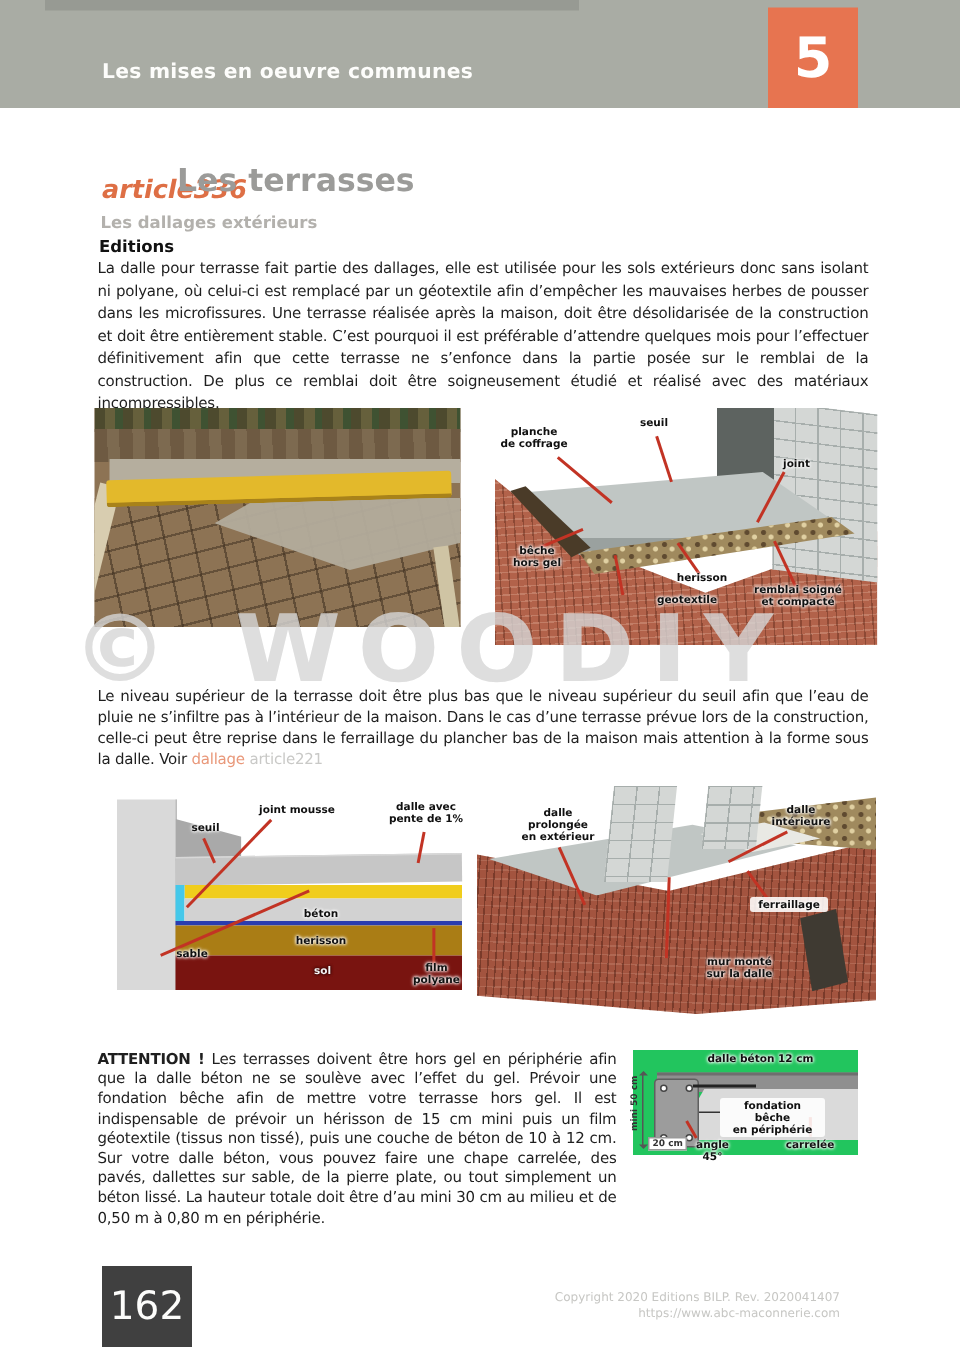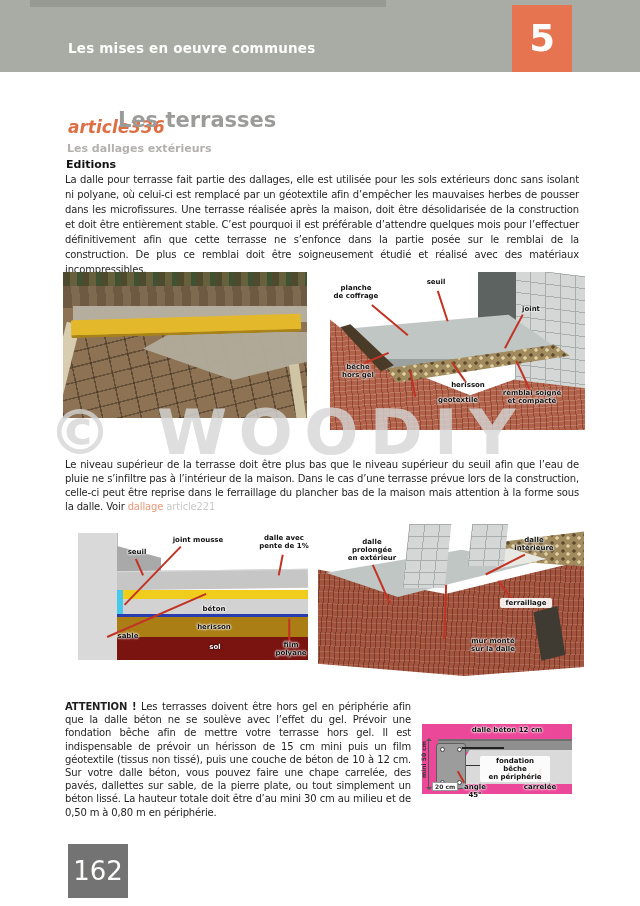--- a/index.html
+++ b/index.html
@@ -102,39 +102,39 @@
     clip-path:polygon(58% 14%,100% 5%,100% 28%,70% 24%);}
   .f4-slab{position:absolute;left:0;top:0;width:266px;height:152px;
     clip-path:polygon(3% 32%,54% 17%,80% 26%,30% 48%);}
   .f4-inslab{position:absolute;left:0;top:0;width:266px;height:152px;background:#e9e9e4;
     clip-path:polygon(56% 21%,72% 16%,86% 23%,69% 29%);}
   .f4-pier1{position:absolute;left:88px;top:0;width:42px;height:64px;transform:skewX(-6deg);}
   .f4-pier2{position:absolute;left:152px;top:0;width:36px;height:42px;transform:skewX(-6deg);}
   .f4-trench{position:absolute;left:0;top:0;width:266px;height:152px;background:#3f3a32;
     clip-path:polygon(81% 58%,90% 54%,93% 86%,84% 90%);}
   
-  .f5{left:422px;top:700px;width:150px;height:70px;background:#ec4899;overflow:visible;margin-top:24px;}
+  .f5{left:422px;top:700px;width:150px;height:70px;background:#22c55e;overflow:visible;}
   .f5-slab{position:absolute;left:16px;top:15px;width:134px;height:11px;background:#8f8f8f;border-top:2px solid #6e6e6e;}
   .f5-her{position:absolute;left:28px;top:26px;width:122px;height:34px;background:#dadada;
     clip-path:polygon(16% 0,100% 0,100% 100%,0 100%);}
   .f5-beche{position:absolute;left:14px;top:19px;width:28px;height:44px;background:#9c9c9c;
     border:1px solid #5f5f5f;border-radius:3px;}
   .f5-dot{position:absolute;width:3px;height:3px;border-radius:50%;background:#fff;border:1px solid #444;}
   .f5-rebar{position:absolute;left:40px;top:23px;width:42px;height:1.5px;background:#222;}
   .f5-dim{position:absolute;left:6px;top:15px;width:1px;height:50px;background:#555;}
   .f5-dim:before,.f5-dim:after{content:"";position:absolute;left:-2.5px;border:3px solid transparent;}
   .f5-dim:before{top:-1px;border-bottom-color:#555;border-top:0;}
   .f5-dim:after{bottom:-1px;border-top-color:#555;border-bottom:0;}
   .f5-mini{position:absolute;left:-17px;top:32px;font-size:6px;font-weight:bold;color:#333;
     transform:rotate(-90deg);white-space:nowrap;}
   .f5-20{position:absolute;left:10px;top:58px;font-size:6px;font-weight:bold;color:#333;
     border:1px solid #999;padding:0 2px;background:#fff;}
   .f5-black-ld{position:absolute;height:1px;background:#333;transform-origin:0 50%;}
   
-  .page-box{position:absolute;left:68px;top:844px;width:60px;height:54px;background:#737373;
+  .page-box{position:absolute;left:68px;top:844px;width:60px;height:54px;background:#404040;
     display:flex;align-items:center;justify-content:center;}
   .page-num{font-size:26px;color:#fdfdfb;}
   .copyright{position:absolute;left:260px;top:860px;width:300px;text-align:right;
     font-size:8px;line-height:10.5px;color:#c7c7c4;}
 </style>
 </head>
 <body>
 
 <div class="page">
 
@@ -264,14 +264,18 @@
     <div class="f5-20">20 cm</div>
     <div class="ld" style="left:42px;top:58px;width:13px;transform:rotate(-120deg);"></div>
     <div class="dlabel" style="left:36px;top:59px;width:34px;">angle 45°</div>
     <div class="ld" style="left:118px;top:57px;width:13px;transform:rotate(-90deg);"></div>
     <div class="dlabel" style="left:100px;top:59px;width:36px;">carrelée</div>
   </div>
 
   <div class="page-box">
     <span class="page-num">162</span>
   </div>
+  <div class="copyright">
+    <div>Copyright 2020 Editions BILP. Rev. 2020041407</div>
+    <div>https://www.abc-maconnerie.com</div>
+  </div>
 
 </div>
 
 </body></html>

